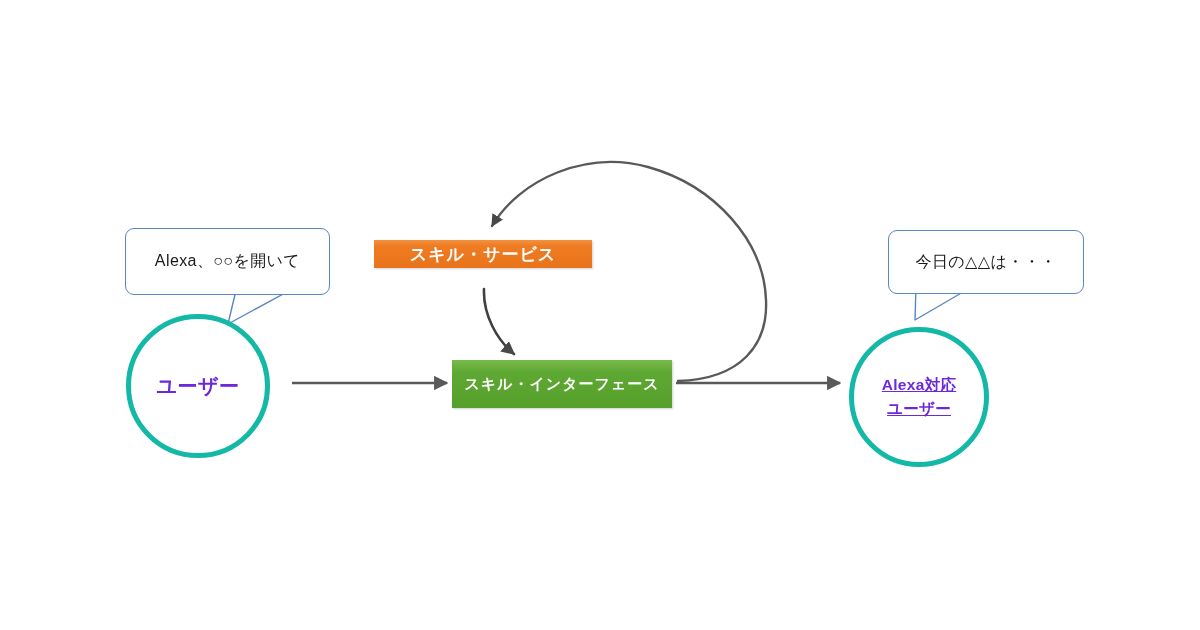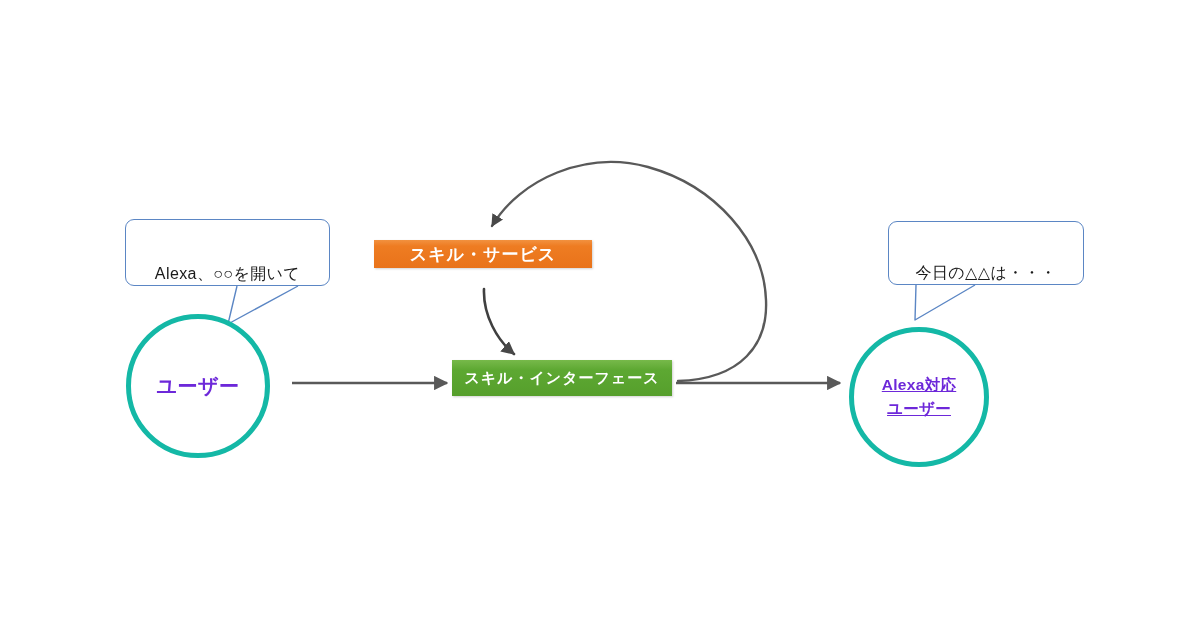--- a/index.html
+++ b/index.html
@@ -76,39 +76,40 @@
     width: 218px;
     height: 28px;
     font-size: 17px;
     background: linear-gradient(to bottom, #f2913f 0%, #ee7c22 22%, #e9731a 100%);
     box-shadow: 1px 1px 2px rgba(0,0,0,0.18);
   }
   #node-skill-interface {
     left: 452px;
     top: 360px;
     width: 220px;
-    height: 36px;
+    height: 48px;
     font-size: 15px;
     background: linear-gradient(to bottom, #77b94a 0%, #5da832 28%, #569f2c 100%);
     box-shadow: 1px 1px 2px rgba(0,0,0,0.18);
   }
 
   
   .bubble {
     position: absolute;
     box-sizing: border-box;
     border: 1.4px solid #5b86c4;
     border-radius: 9px;
     background: #ffffff;
     color: #1a1a1a;
     display: flex;
-    align-items: flex-end;
+    align-items: center;
     justify-content: center;
     font-size: 16px;
     letter-spacing: 0.4px;
+    margin-top: 9px;
   }
   #bubble-user {
     left: 125px;
     top: 219px;
     width: 205px;
     height: 67px;
   }
   #bubble-device {
     left: 888px;
     top: 221px;

